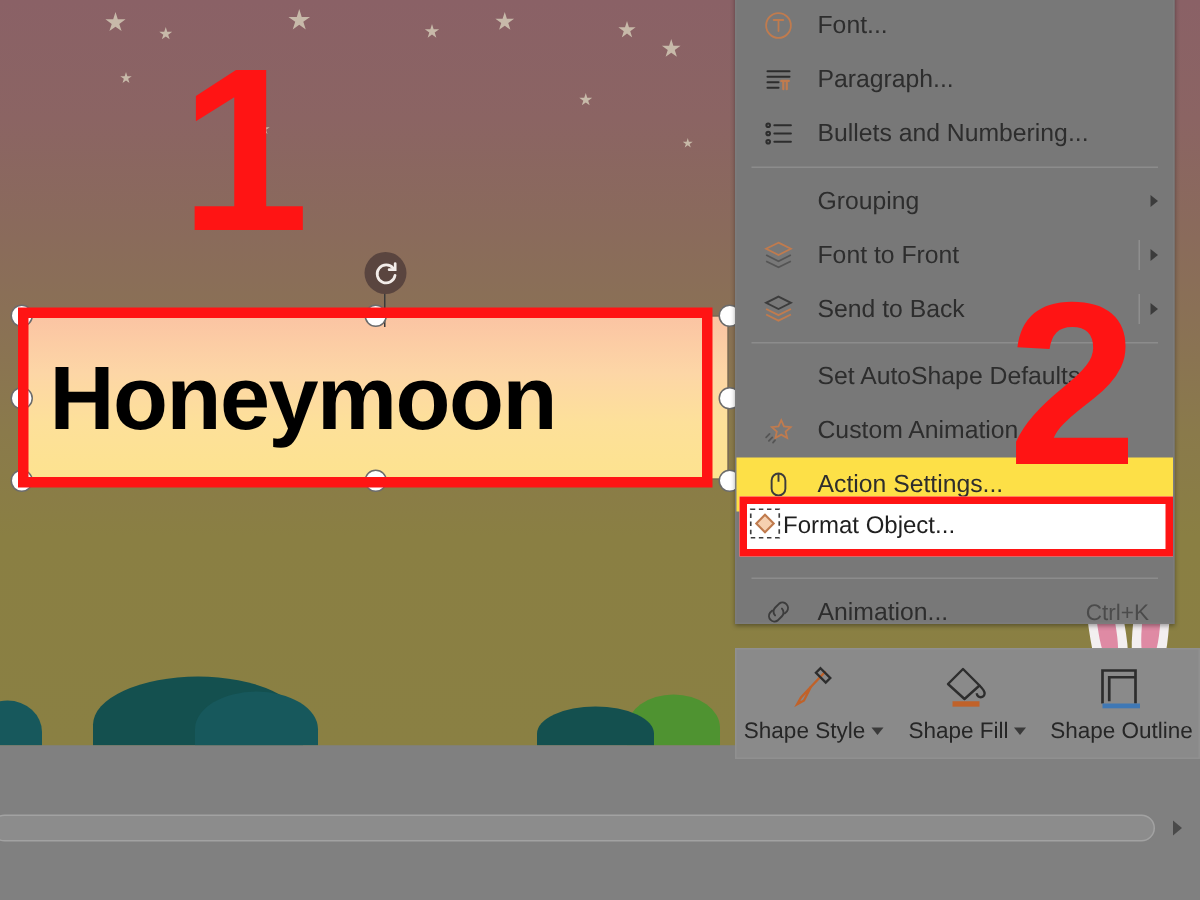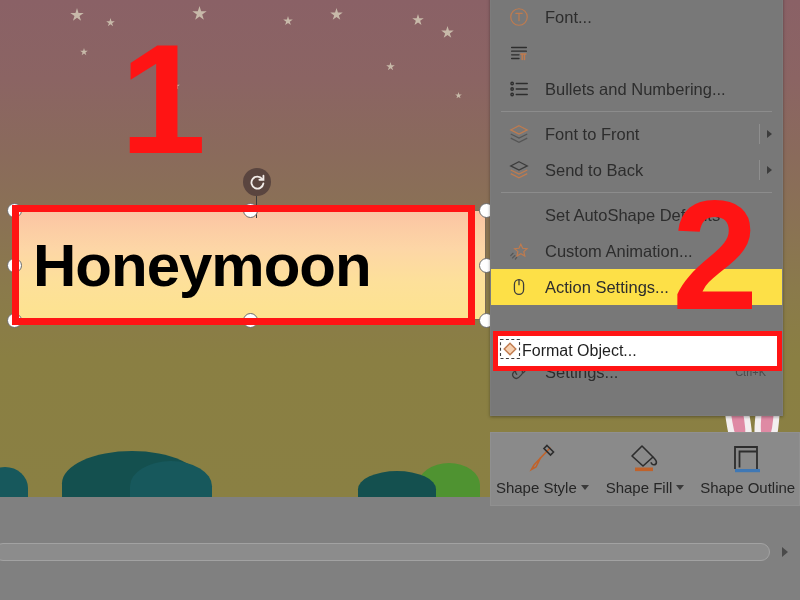--- a/index.html
+++ b/index.html
@@ -116,21 +116,21 @@
   .mi .ico {
     width: 32px; height: 26px; flex: 0 0 32px;
     display: flex; align-items: center; justify-content: center;
     color: #c07b4e;
   }
   .mi .lbl {
     flex: 1 1 auto; font-size: 16.5px; color: #2d2d2d;
     font-family: "Liberation Sans", sans-serif; white-space: nowrap;
     padding-left: 10px;
   }
-  .mi .short { font-size: 11px; color: #4b4b4b; padding-right: 6px; }
+  .mi .short { font-size: 15px; color: #4b4b4b; padding-right: 6px; }
   .mi .arrow {
     width: 0; height: 0; margin-left: 8px;
     border-left: 5px solid #3c3c3c;
     border-top: 4px solid transparent; border-bottom: 4px solid transparent;
   }
   .mi .divline {
     position: absolute; right: 22px; top: 8px; height: 20px;
     width: 1px; background: #8e8e8e;
   }
   .sep { height: 1px; background: #8c8c8c; margin: 4px 10px; }
@@ -266,36 +266,42 @@
       <span class="lbl">Font...</span>
     </div>
 
     <div class="mi">
       <span class="ico">
         <svg width="22" height="22" viewBox="0 0 24 24" fill="none" stroke="#2d2d2d" stroke-width="1.5" stroke-linecap="round">
           <path d="M4 6h16M4 10h16M4 14h8M4 18h8"></path>
           <path d="M18 13v6M15.5 13v6M14 13h5.5" stroke="#c07b4e" stroke-width="1.6"></path>
         </svg>
       </span>
+      <span class="lbl">Paragraph...</span>
     </div>
 
     <div class="mi">
       <span class="ico">
         <svg width="22" height="22" viewBox="0 0 24 24" fill="none" stroke="#2d2d2d" stroke-width="1.5" stroke-linecap="round">
           <circle cx="4.5" cy="6" r="1.3"></circle>
             <circle cx="4.5" cy="12" r="1.3"></circle>
             <circle cx="4.5" cy="18" r="1.3"></circle>
           <path d="M9 6h12M9 12h12M9 18h12"></path>
         </svg>
       </span>
       <span class="lbl">Bullets and Numbering...</span>
     </div>
 
     <div class="sep"></div>
 
+    <div class="mi">
+      <span class="ico"></span>
+      <span class="lbl">Grouping</span>
+      <span class="arrow"></span>
+    </div>
 
     <div class="mi">
       <span class="ico">
         <svg width="22" height="22" viewBox="0 0 24 24" fill="none" stroke="#c07b4e" stroke-width="1.3">
           <path d="M12 3 21 7.5 12 12 3 7.5z"></path>
           <path d="M3 12 12 16.5 21 12" stroke="#555"></path>
           <path d="M3 16.5 12 21 21 16.5" stroke="#555"></path>
         </svg>
       </span>
       <span class="lbl">Font to Front</span>
@@ -356,21 +362,21 @@
 
     <div class="sep"></div>
 
     <div class="mi">
       <span class="ico">
         <svg width="22" height="22" viewBox="0 0 24 24" fill="none" stroke="#3c3c3c" stroke-width="1.4" stroke-linecap="round">
           <path d="M9.5 14.5a4 4 0 0 1 0-5.6l3-3a4 4 0 0 1 5.6 5.6l-1.5 1.5"></path>
           <path d="M14.5 9.5a4 4 0 0 1 0 5.6l-3 3a4 4 0 0 1-5.6-5.6l1.5-1.5"></path>
         </svg>
       </span>
-      <span class="lbl">Settings...</span>
+      <span class="lbl">Animation...</span>
       <span class="short">Ctrl+K</span>
     </div>
   </div>
 
   <div class="shape-bar">
 
     <div class="sb-item">
       <span class="sb-icon">
         <svg width="32" height="30" viewBox="0 0 32 30" fill="none" stroke="#c0622a" stroke-width="1.6" stroke-linecap="round">
           <path d="M24 5 14.5 15"></path>

